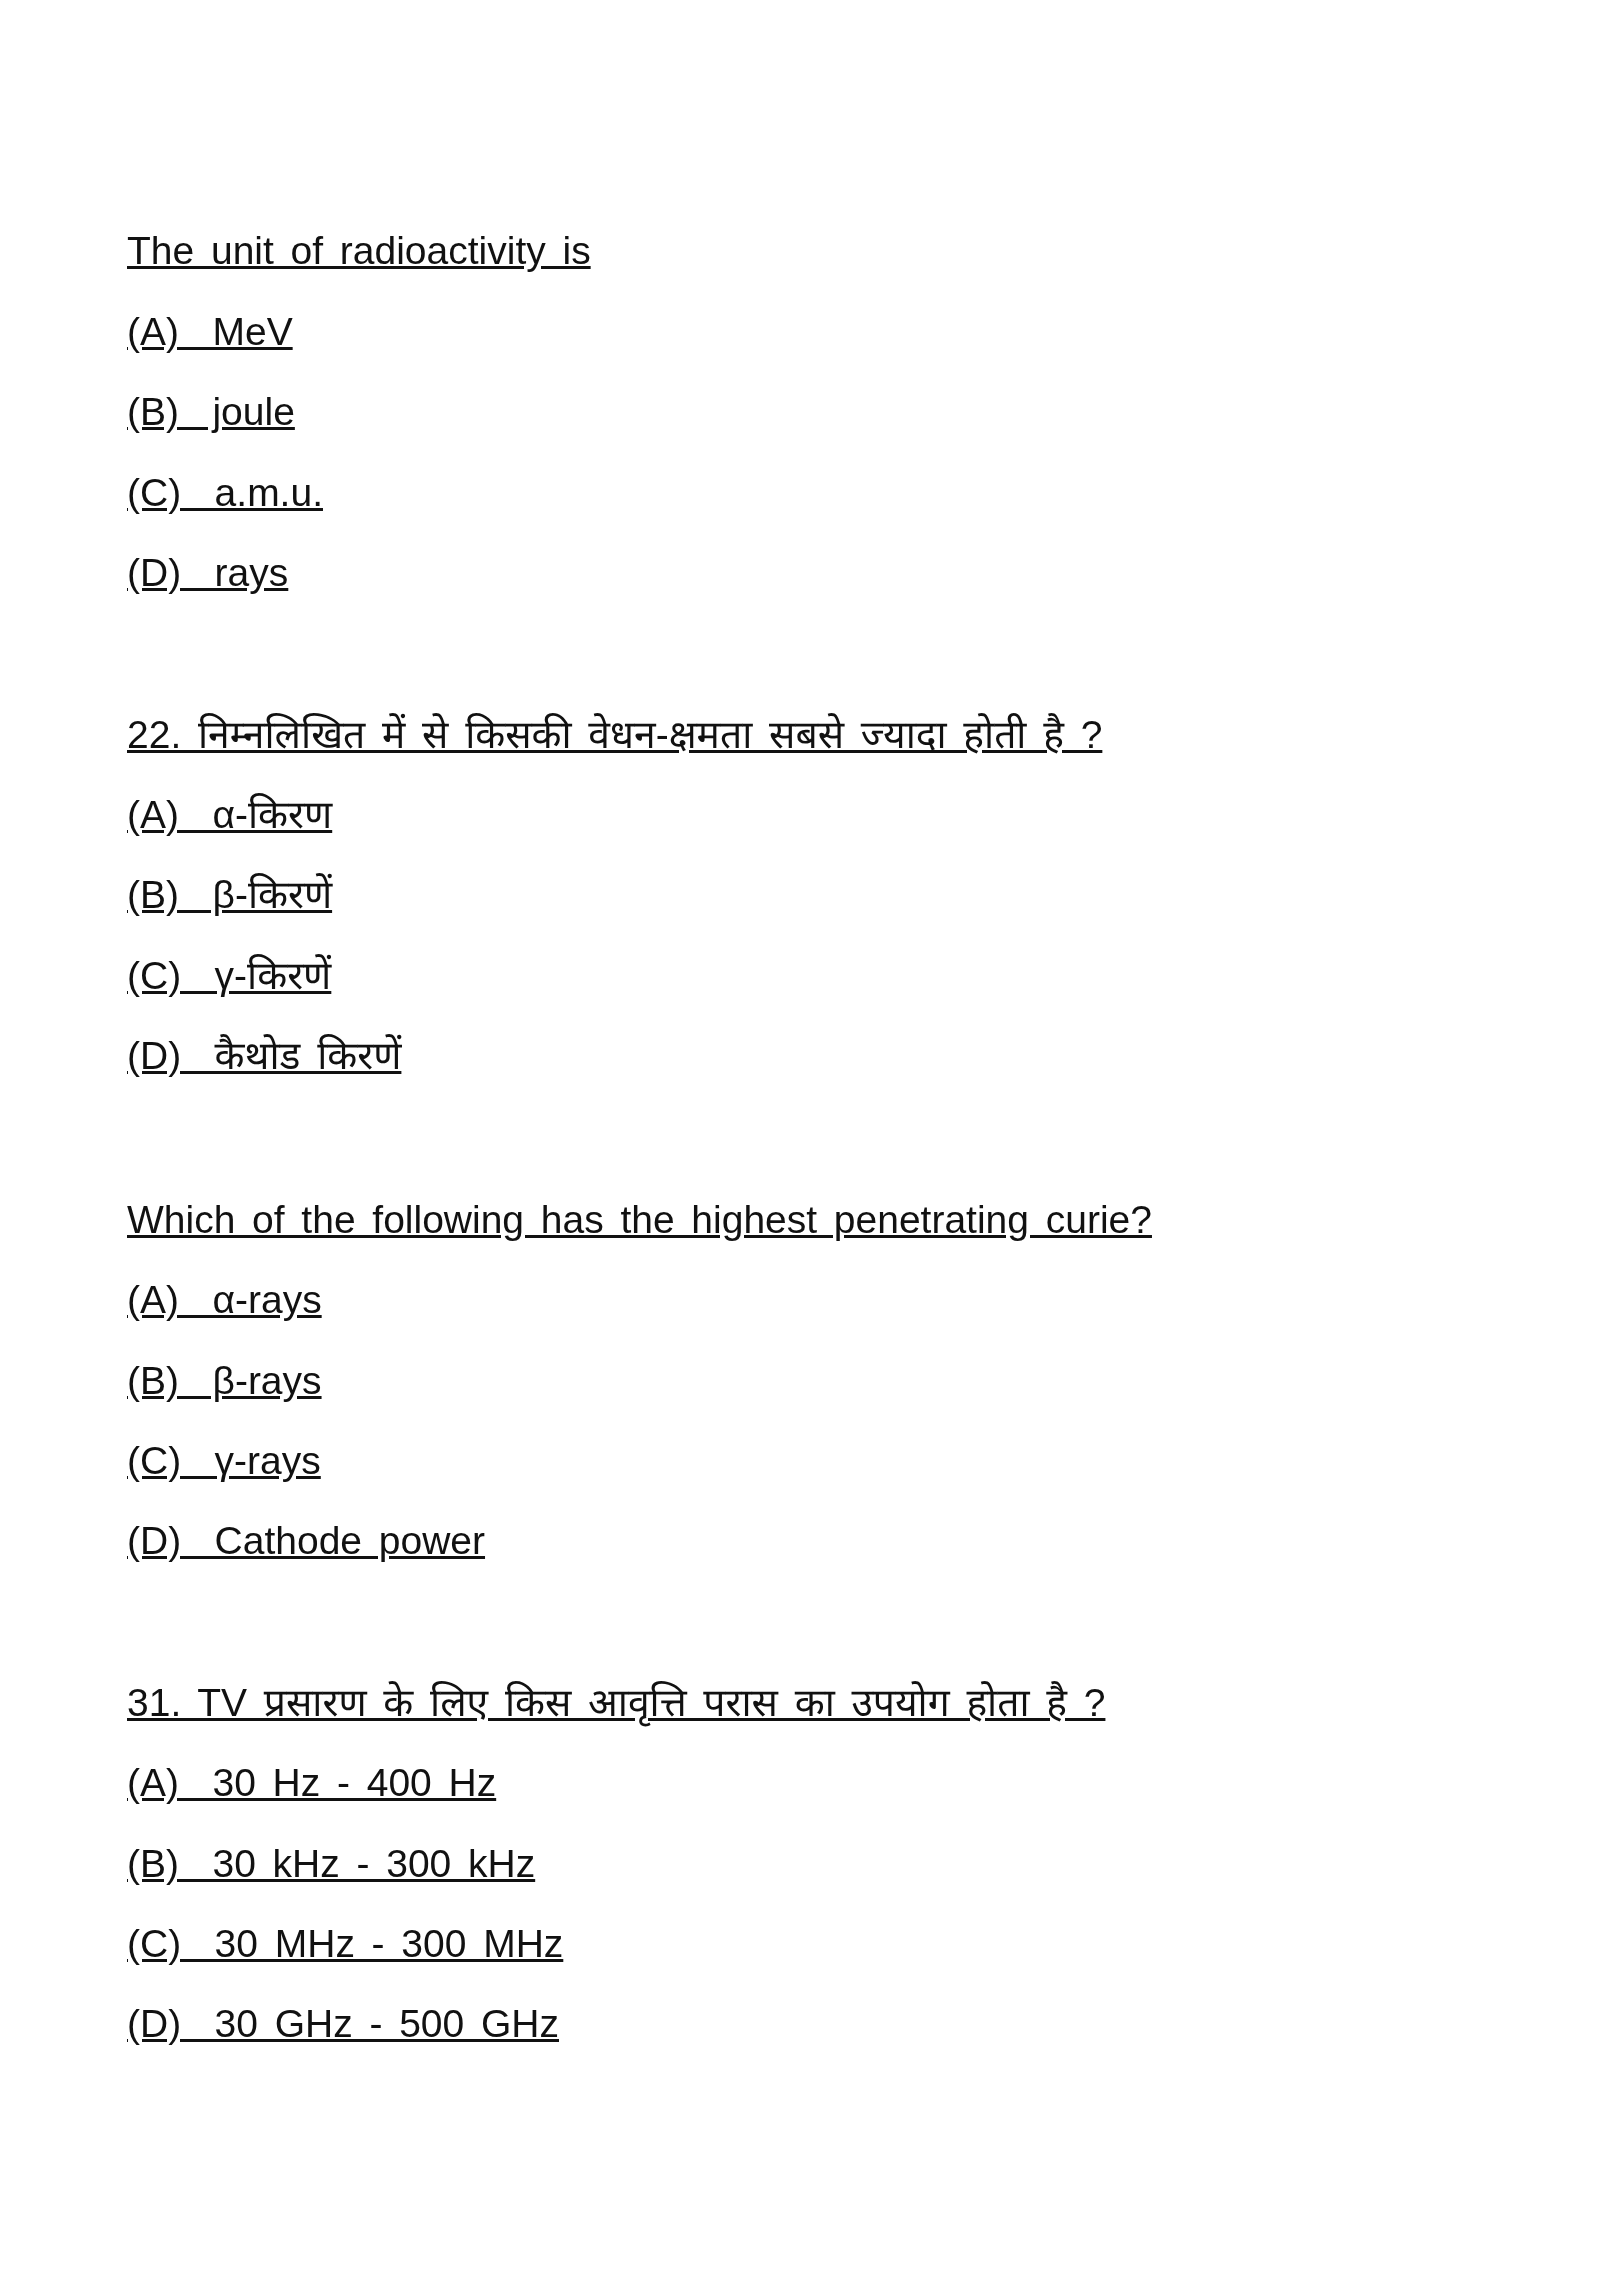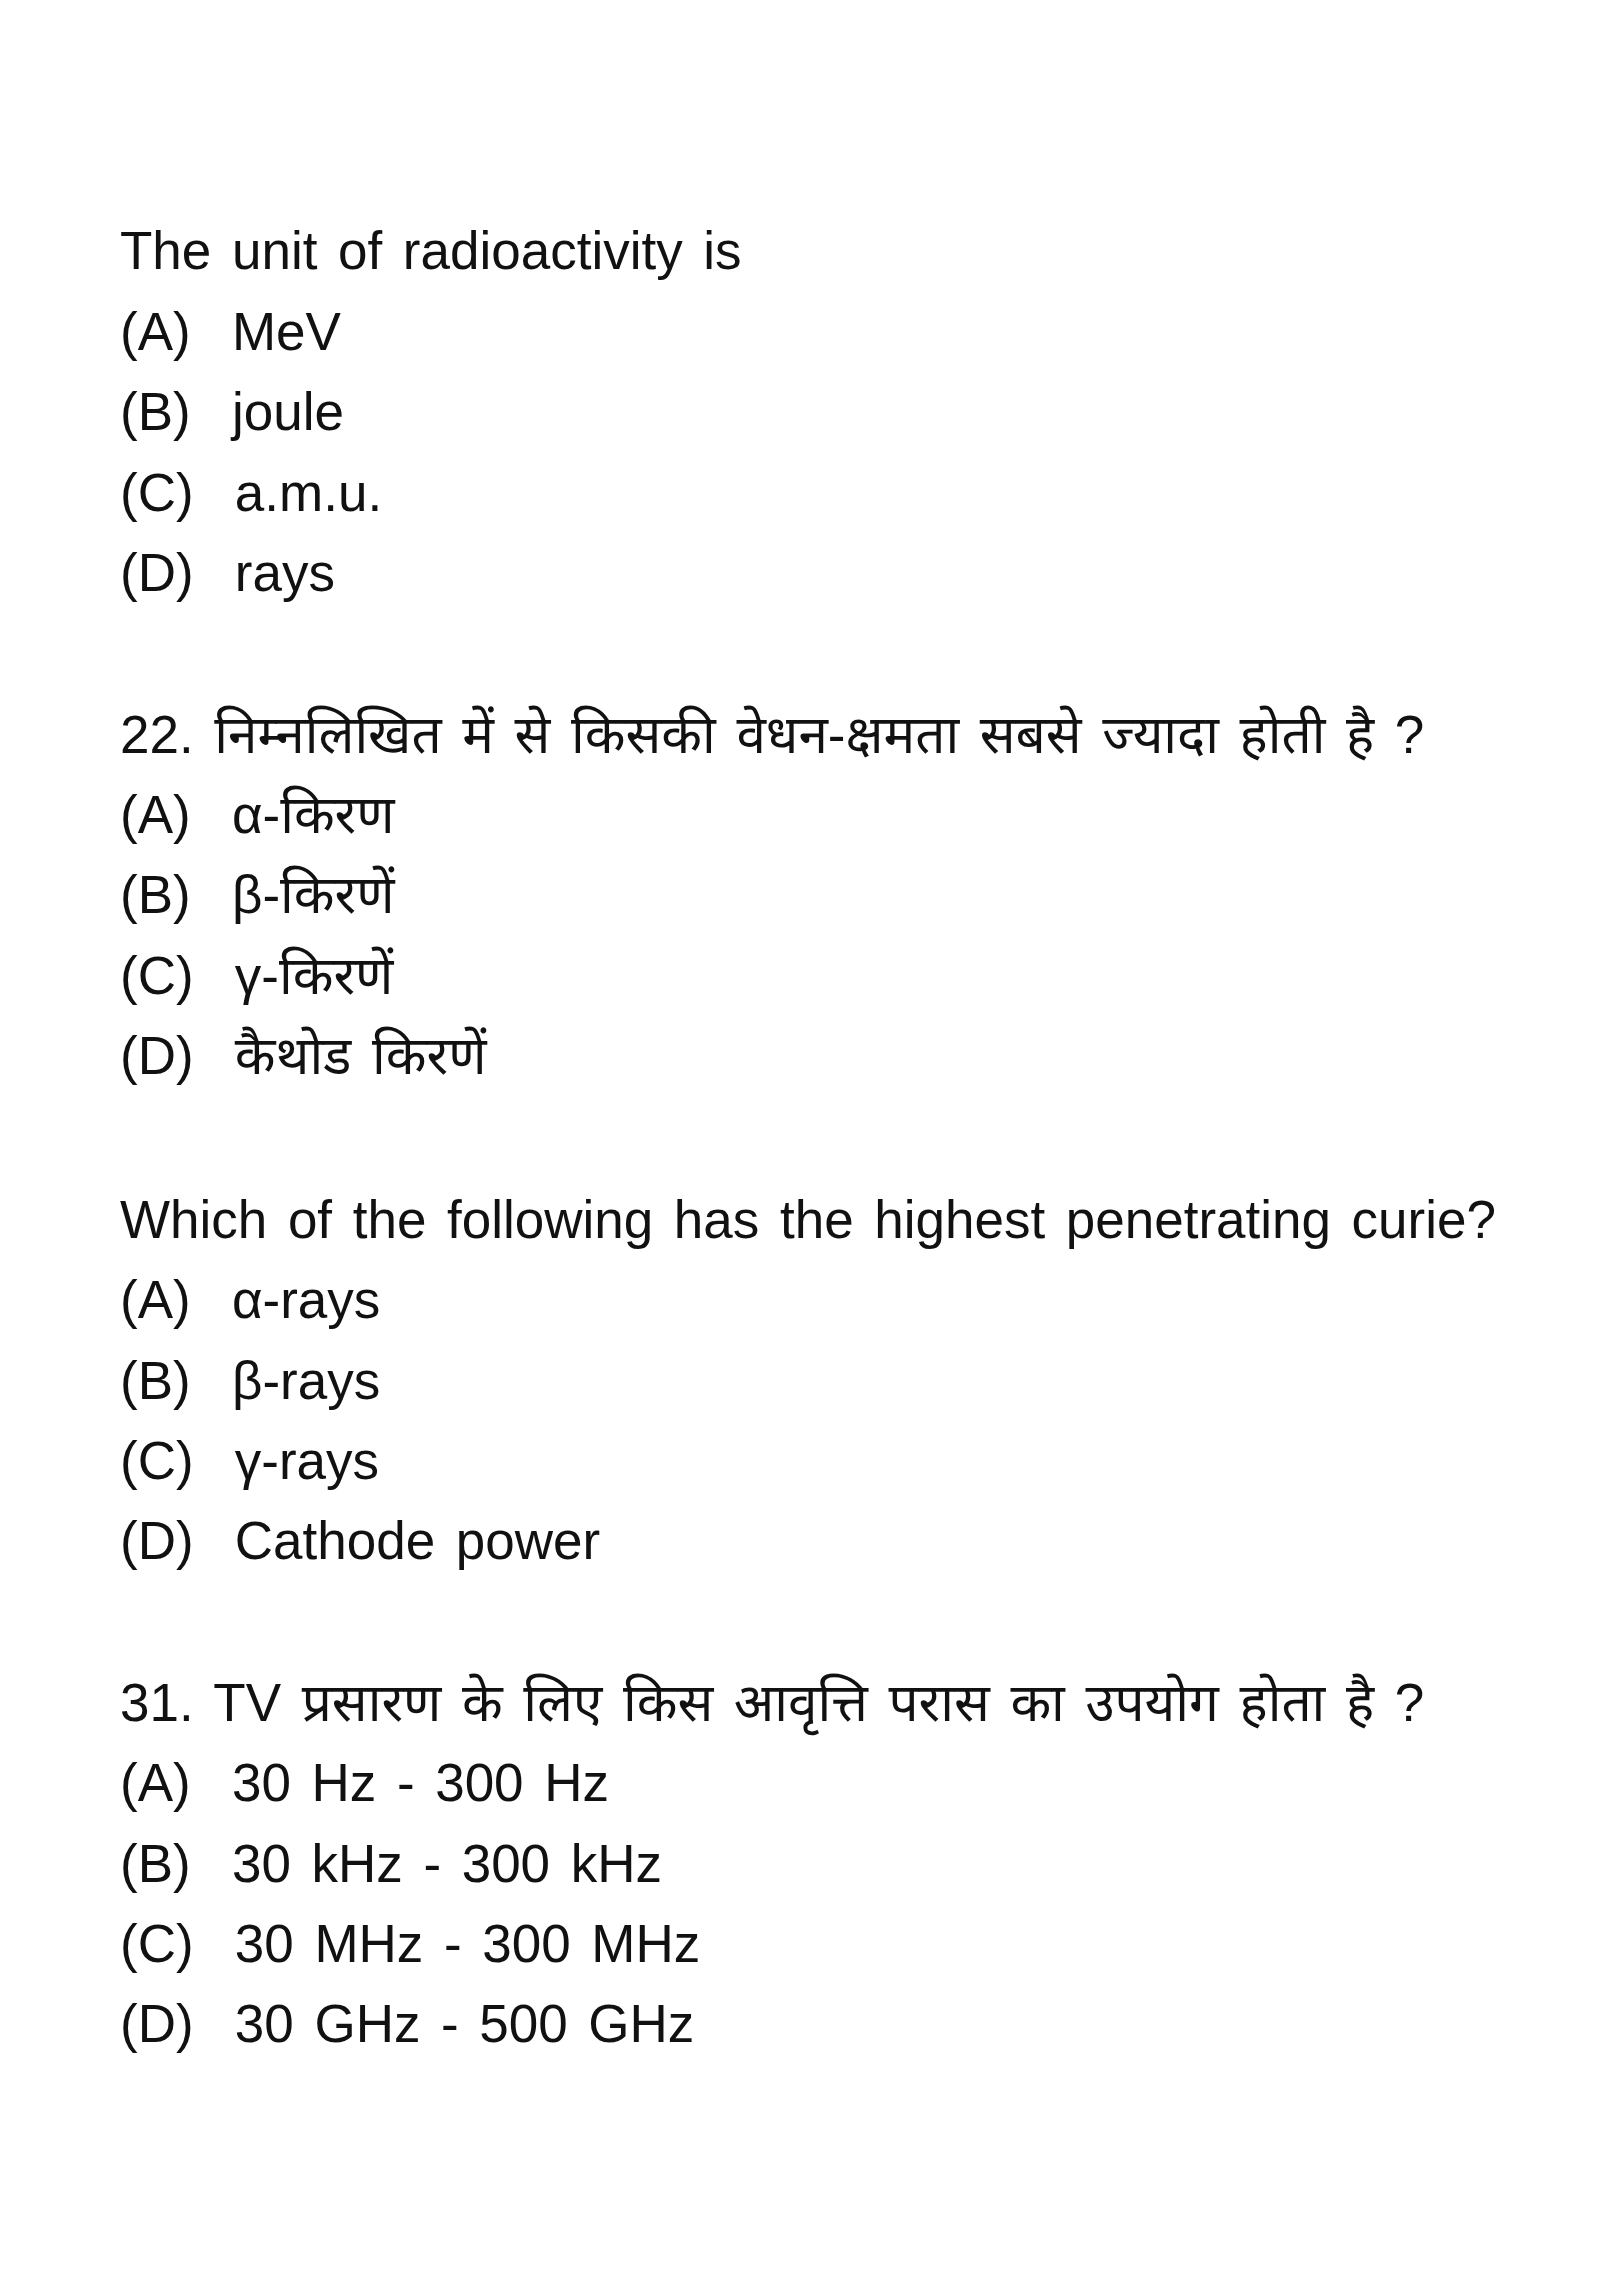--- a/index.html
+++ b/index.html
@@ -1,18 +1,18 @@
 <!DOCTYPE html>
 <html><head>
 <meta charset="utf-8">
 <style>
   html, body { margin:0; padding:0; background:#ffffff; }
   body { width:1621px; height:2293px; position:relative; overflow:hidden;
          font-family:"Liberation Sans", "DejaVu Sans", sans-serif; color:#111; }
-  .line { position:absolute; left:120px; font-size:53px; white-space:pre; line-height:47px; word-spacing:5.9px; }
+  .line { position:absolute; left:127px; font-size:39px; white-space:pre; line-height:47px; word-spacing:5.9px;text-decoration:underline; }
 </style>
 </head>
 <body>
 
 <div>
   <div class="line" style="top:227px">The unit of radioactivity is</div>
   <div class="line" style="top:308px">(A)  MeV</div>
   <div class="line" style="top:388px">(B)  joule</div>
   <div class="line" style="top:469px">(C)  a.m.u.</div>
   <div class="line" style="top:549px">(D)  rays</div>
@@ -29,18 +29,18 @@
 <div>
   <div class="line" style="top:1196px">Which of the following has the highest penetrating curie?</div>
   <div class="line" style="top:1276px">(A)  α-rays</div>
   <div class="line" style="top:1357px">(B)  β-rays</div>
   <div class="line" style="top:1437px">(C)  γ-rays</div>
   <div class="line" style="top:1517px">(D)  Cathode power</div>
 </div>
 
 <div>
   <div class="line" style="top:1679px">31. TV प्रसारण के लिए किस आवृत्ति परास का उपयोग होता है ?</div>
-  <div class="line" style="top:1759px">(A)  30 Hz - 300 Hz</div>
+  <div class="line" style="top:1759px">(A)  30 Hz - 400 Hz</div>
   <div class="line" style="top:1840px">(B)  30 kHz - 300 kHz</div>
   <div class="line" style="top:1920px">(C)  30 MHz - 300 MHz</div>
   <div class="line" style="top:2000px">(D)  30 GHz - 500 GHz</div>
 </div>
 
 
 </body></html>

